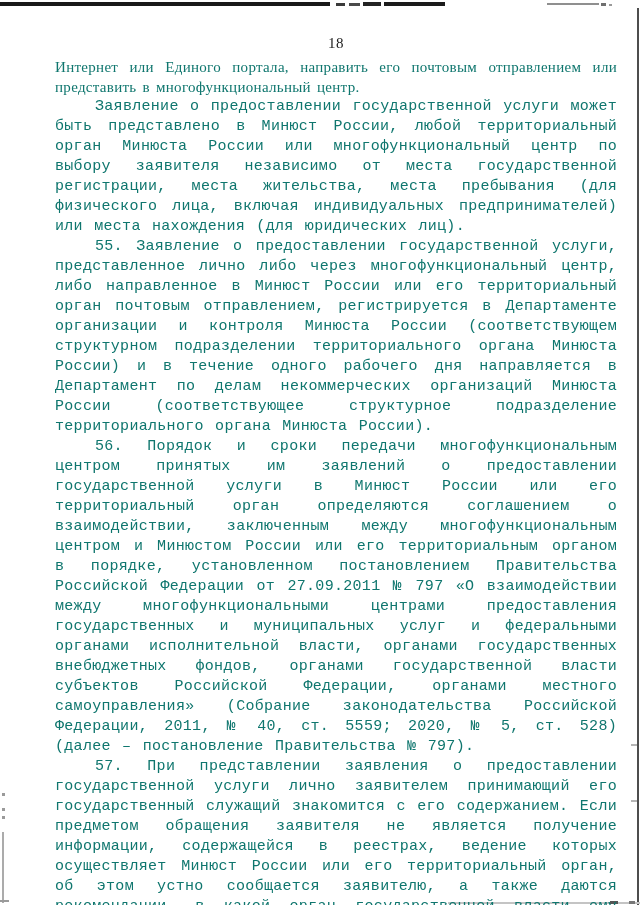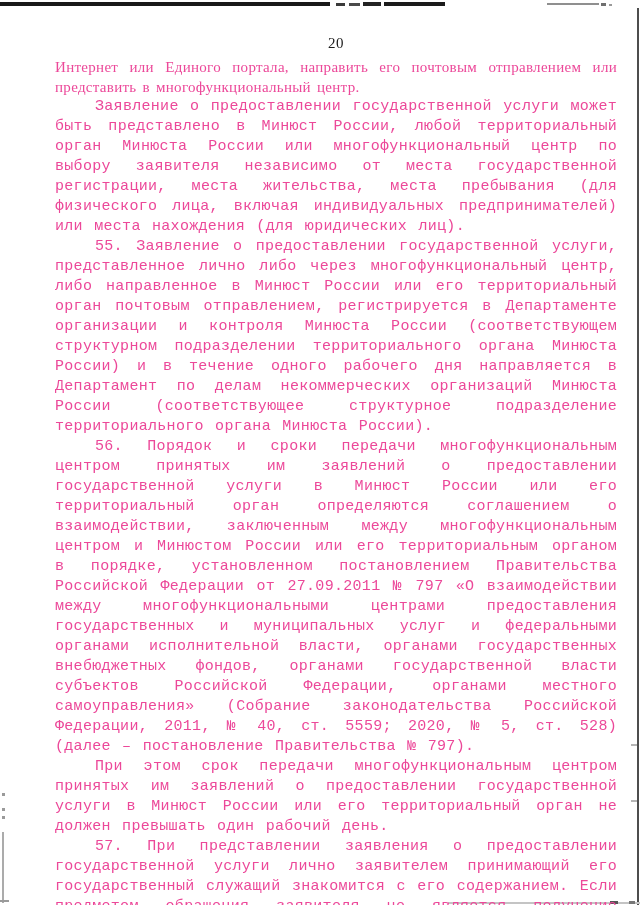--- a/index.html
+++ b/index.html
@@ -58,21 +58,21 @@
     left: 55px;
     width: 562px;
   }
   .para {
     margin: 0;
     font-size: 15px;
     line-height: 20px;
     text-align: justify;
     letter-spacing: 0.3px;
     word-spacing: 2px;
-    color: #ec4899;
+    color: #0f766e;
   }
   .para.indent { text-indent: 40px; font-family: Liberation Mono, monospace; }
   .para.justify-last { text-align-last: justify; }
 </style>
 </head>
 <body>
 
 <div class="page">
 
   <div class="artifact top-bar-1"></div>
@@ -91,24 +91,23 @@
   <div class="artifact left-dash-1"></div>
   <div class="artifact left-dash-2"></div>
   <div class="artifact left-dash-3"></div>
   <div class="artifact left-line"></div>
   <div class="artifact bottom-dash-left"></div>
 
   <div class="artifact bottom-line"></div>
   <div class="artifact bottom-dark-1"></div>
   <div class="artifact bottom-dark-2"></div>
 
-  <div class="page-number">20</div>
+  <div class="page-number">18</div>
 
   <div class="document-body">
       <p class="para">Интернет или Единого портала, направить его почтовым отправлением или представить в многофункциональный центр.</p>
       <p class="para indent">Заявление о предоставлении государственной услуги может быть представлено в Минюст России, любой территориальный орган Минюста России или многофункциональный центр по выбору заявителя независимо от места государственной регистрации, места жительства, места пребывания (для физического лица, включая индивидуальных предпринимателей) или места нахождения (для юридических лиц).</p>
       <p class="para indent">55. Заявление о предоставлении государственной услуги, представленное лично либо через многофункциональный центр, либо направленное в Минюст России или его территориальный орган почтовым отправлением, регистрируется в Департаменте организации и контроля Минюста России (соответствующем структурном подразделении территориального органа Минюста России) и в течение одного рабочего дня направляется в Департамент по делам некоммерческих организаций Минюста России (соответствующее структурное подразделение территориального органа Минюста России).</p>
       <p class="para indent">56. Порядок и сроки передачи многофункциональным центром принятых им заявлений о предоставлении государственной услуги в Минюст России или его территориальный орган определяются соглашением о взаимодействии, заключенным между многофункциональным центром и Минюстом России или его территориальным органом в порядке, установленном постановлением Правительства Российской Федерации от 27.09.2011 № 797 «О взаимодействии между многофункциональными центрами предоставления государственных и муниципальных услуг и федеральными органами исполнительной власти, органами государственных внебюджетных фондов, органами государственной власти субъектов Российской Федерации, органами местного самоуправления» (Собрание законодательства Российской Федерации, 2011, № 40, ст. 5559; 2020, № 5, ст. 528) (далее – постановление Правительства № 797).</p>
-      <p class="para indent">При этом срок передачи многофункциональным центром принятых им заявлений о предоставлении государственной услуги в Минюст России или его территориальный орган не должен превышать один рабочий день.</p>
       <p class="para indent">57. При представлении заявления о предоставлении государственной услуги лично заявителем принимающий его государственный служащий знакомится с его содержанием. Если предметом обращения заявителя не является получение информации, содержащейся в реестрах, ведение которых осуществляет Минюст России или его территориальный орган, об этом устно сообщается заявителю, а также даются рекомендации, в какой орган государственной власти ему следует обратиться.</p>
     </div>
 
 </div>
 
 </body></html>

